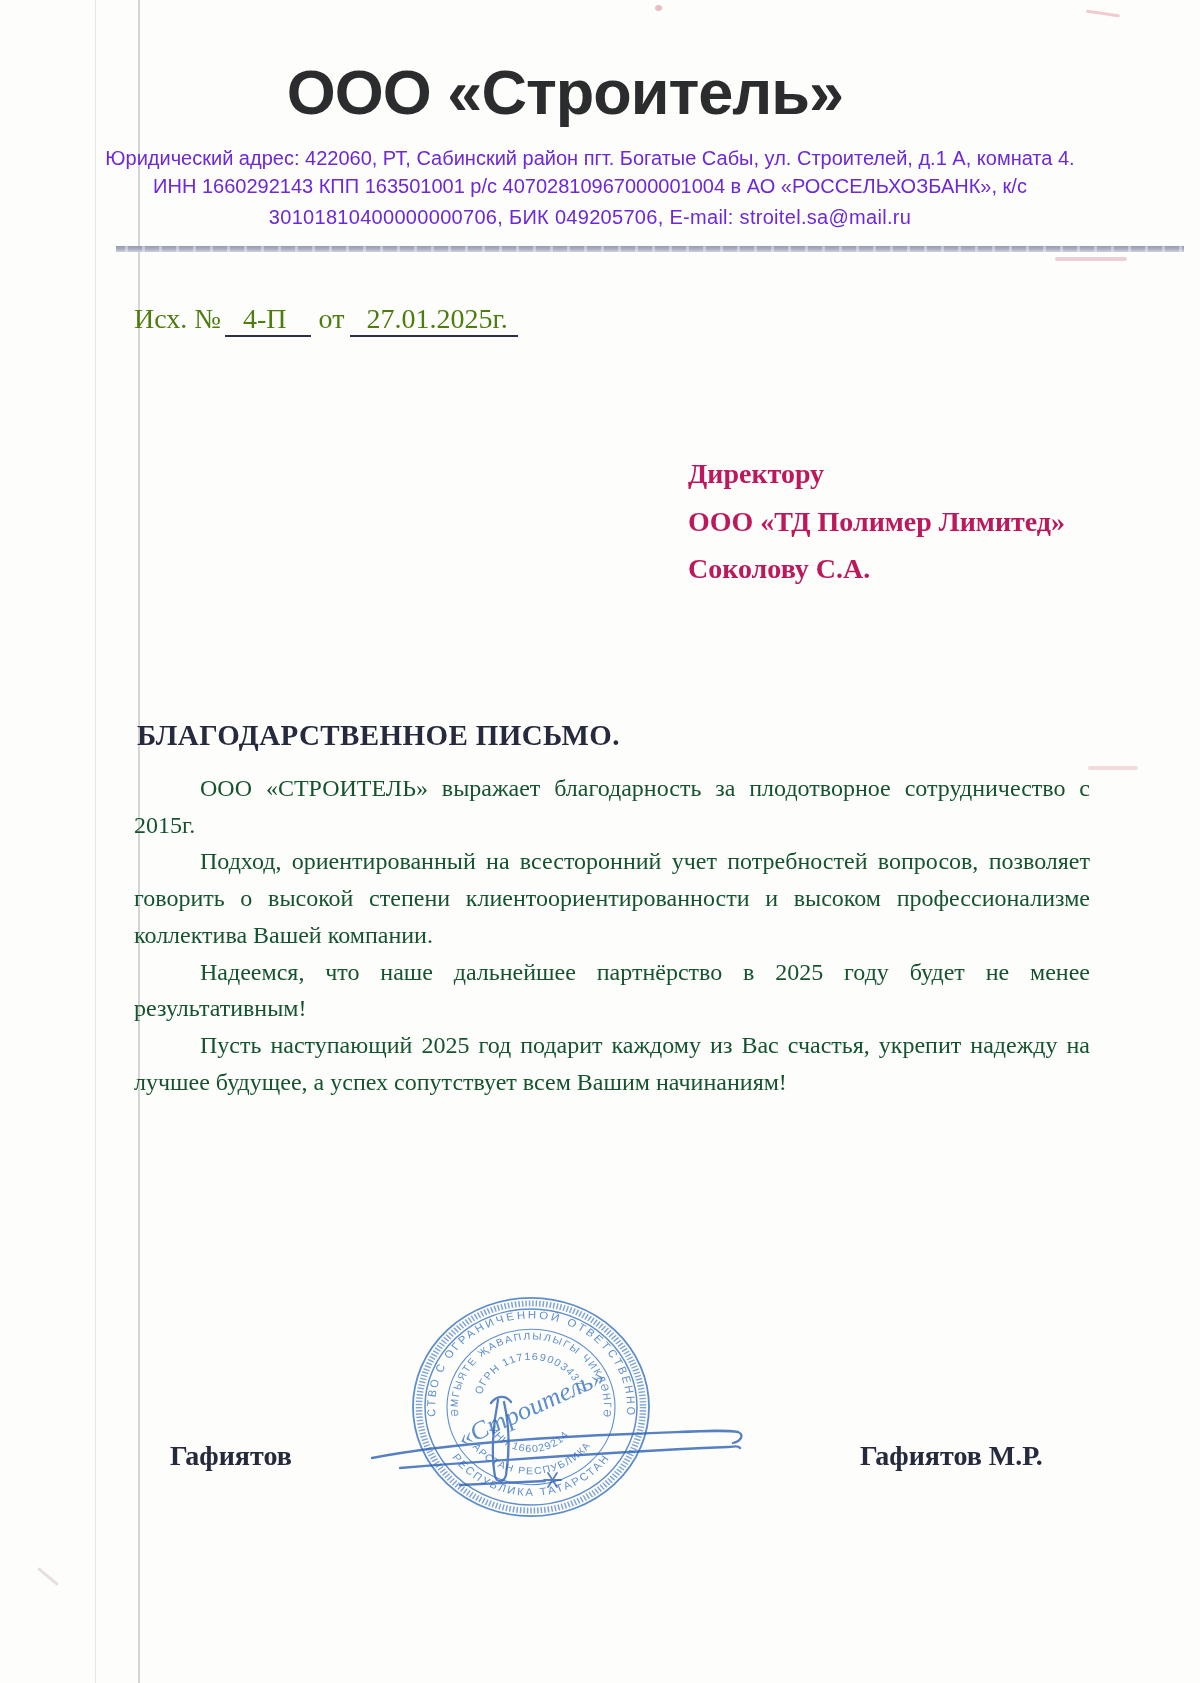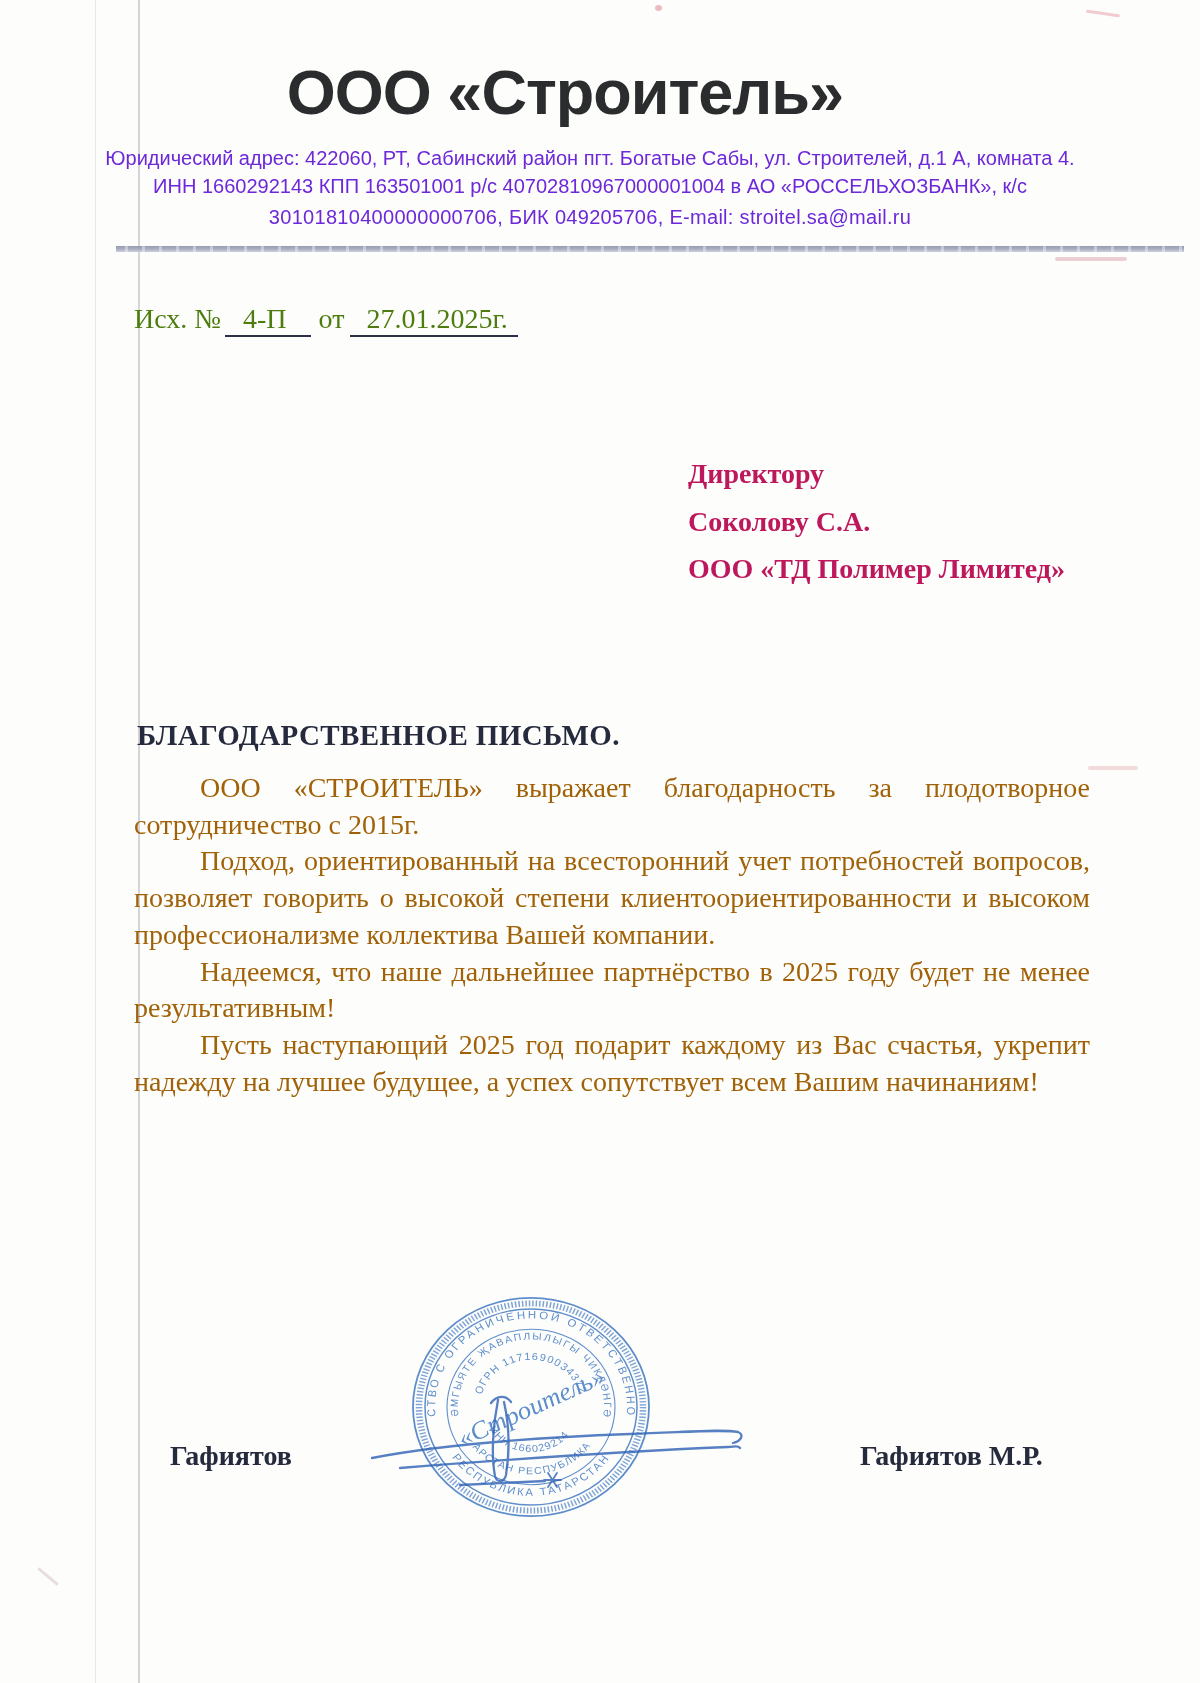--- a/index.html
+++ b/index.html
@@ -55,21 +55,21 @@
   
   .addressee{position:absolute;left:688px;top:450px;font-size:28px;font-weight:bold;line-height:47.5px;color:#be185d;}
 
   
   .ltitle{
     position:absolute;left:137px;top:719px;width:953px;
     text-align:left;font-size:29px;font-weight:bold;letter-spacing:.4px;color:#262a3d;
   }
   .bodytext{
     position:absolute;left:134px;top:770px;width:956px;
-    font-size:28px;line-height:36.7px;color:#a16207;
+    font-size:24px;line-height:36.7px;color:#14532d;
     text-align:justify;
   }
   .bodytext p{margin:0;text-indent:66px;text-align-last:left;}
 
   
   .sigrow{position:absolute;left:0;top:1440px;width:1200px;height:40px;font-size:28px;font-weight:bold;color:#262a3d;}
   .sigrole{position:absolute;left:170px;top:0;}
   .signame{position:absolute;left:860px;top:0;}
 
   .stampsvg{position:absolute;left:386px;top:1282px;}
@@ -96,22 +96,22 @@
     <div>30101810400000000706, БИК 049205706, E-mail: stroitel.sa@mail.ru</div>
   </div>
   <div class="divider"></div>
 
   <div class="ref">
     <span>Исх. №</span><span class="u u1">4-П</span><span class="mid">от</span><span class="u u2">27.01.2025г.</span>
   </div>
 
   <div class="addressee">
     <div>Директору</div>
+    <div>ООО «ТД Полимер Лимитед»</div>
     <div>Соколову С.А.</div>
-    <div>ООО «ТД Полимер Лимитед»</div>
   </div>
 
   <div class="ltitle">БЛАГОДАРСТВЕННОЕ ПИСЬМО.</div>
   <div class="bodytext">
     <p>ООО «СТРОИТЕЛЬ» выражает благодарность за плодотворное сотрудничество с 2015г.</p>
     <p>Подход, ориентированный на всесторонний учет потребностей вопросов, позволяет говорить о высокой степени клиентоориентированности и высоком профессионализме коллектива Вашей компании.</p>
     <p>Надеемся, что наше дальнейшее партнёрство в 2025 году будет не менее результативным!</p>
     <p>Пусть наступающий 2025 год подарит каждому из Вас счастья, укрепит надежду на лучшее будущее, а успех сопутствует всем Вашим начинаниям!</p>
   </div>
 

